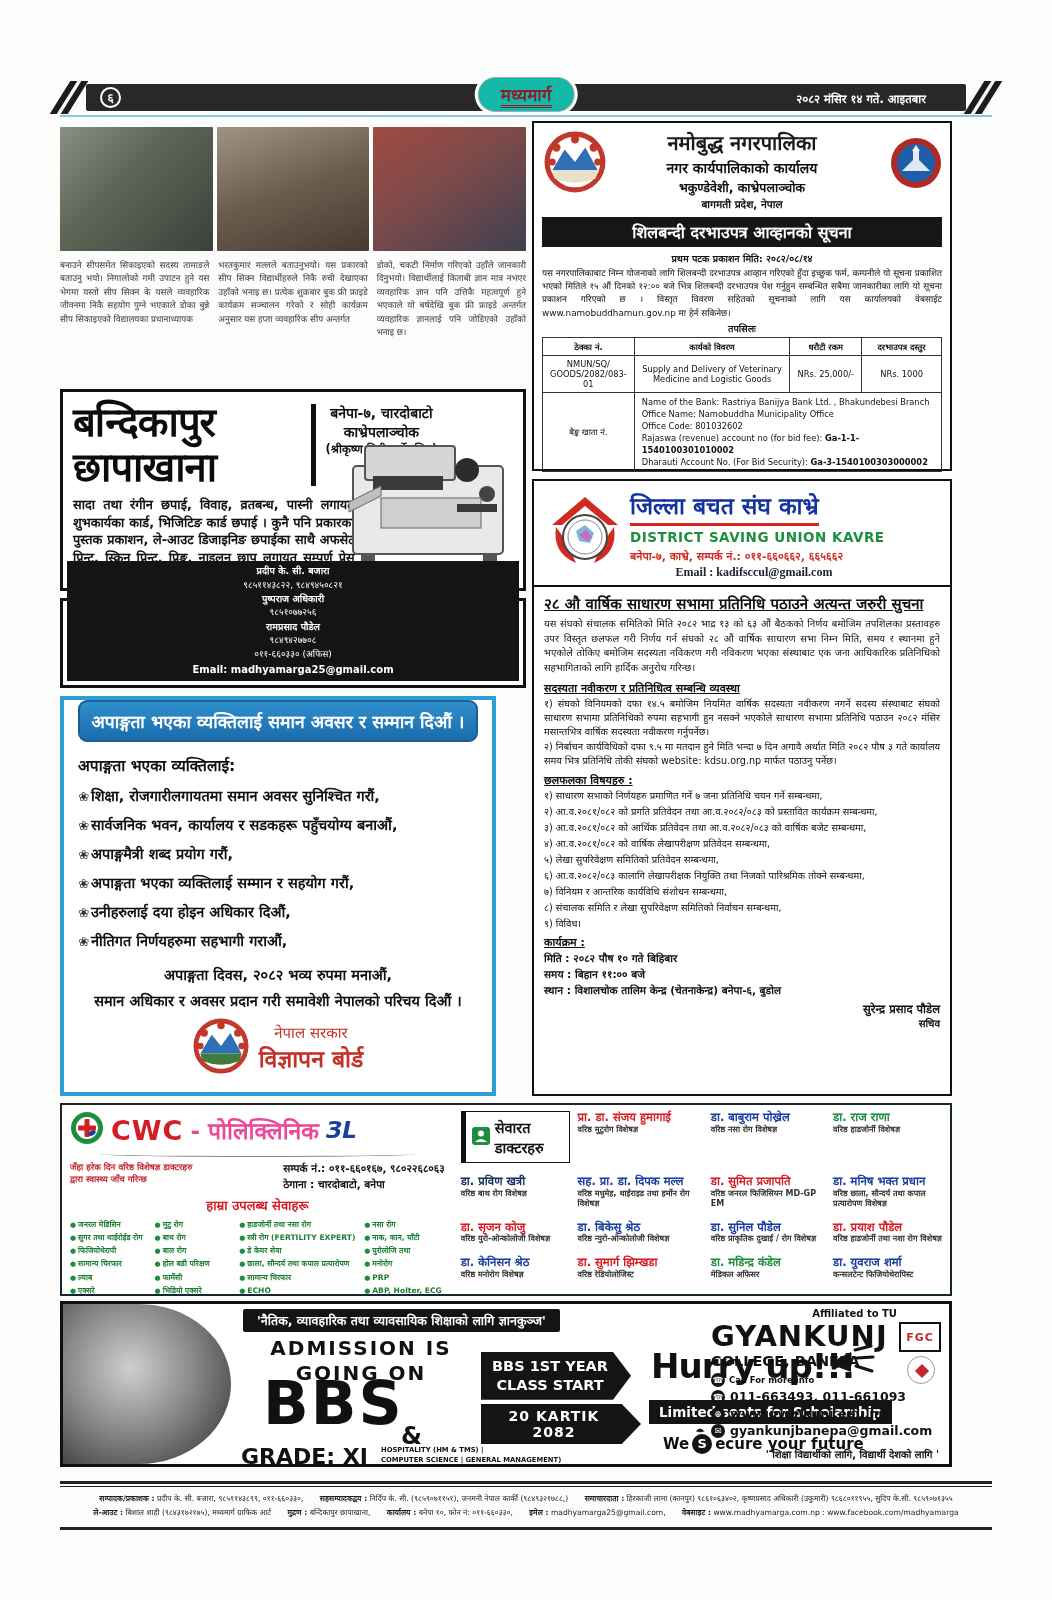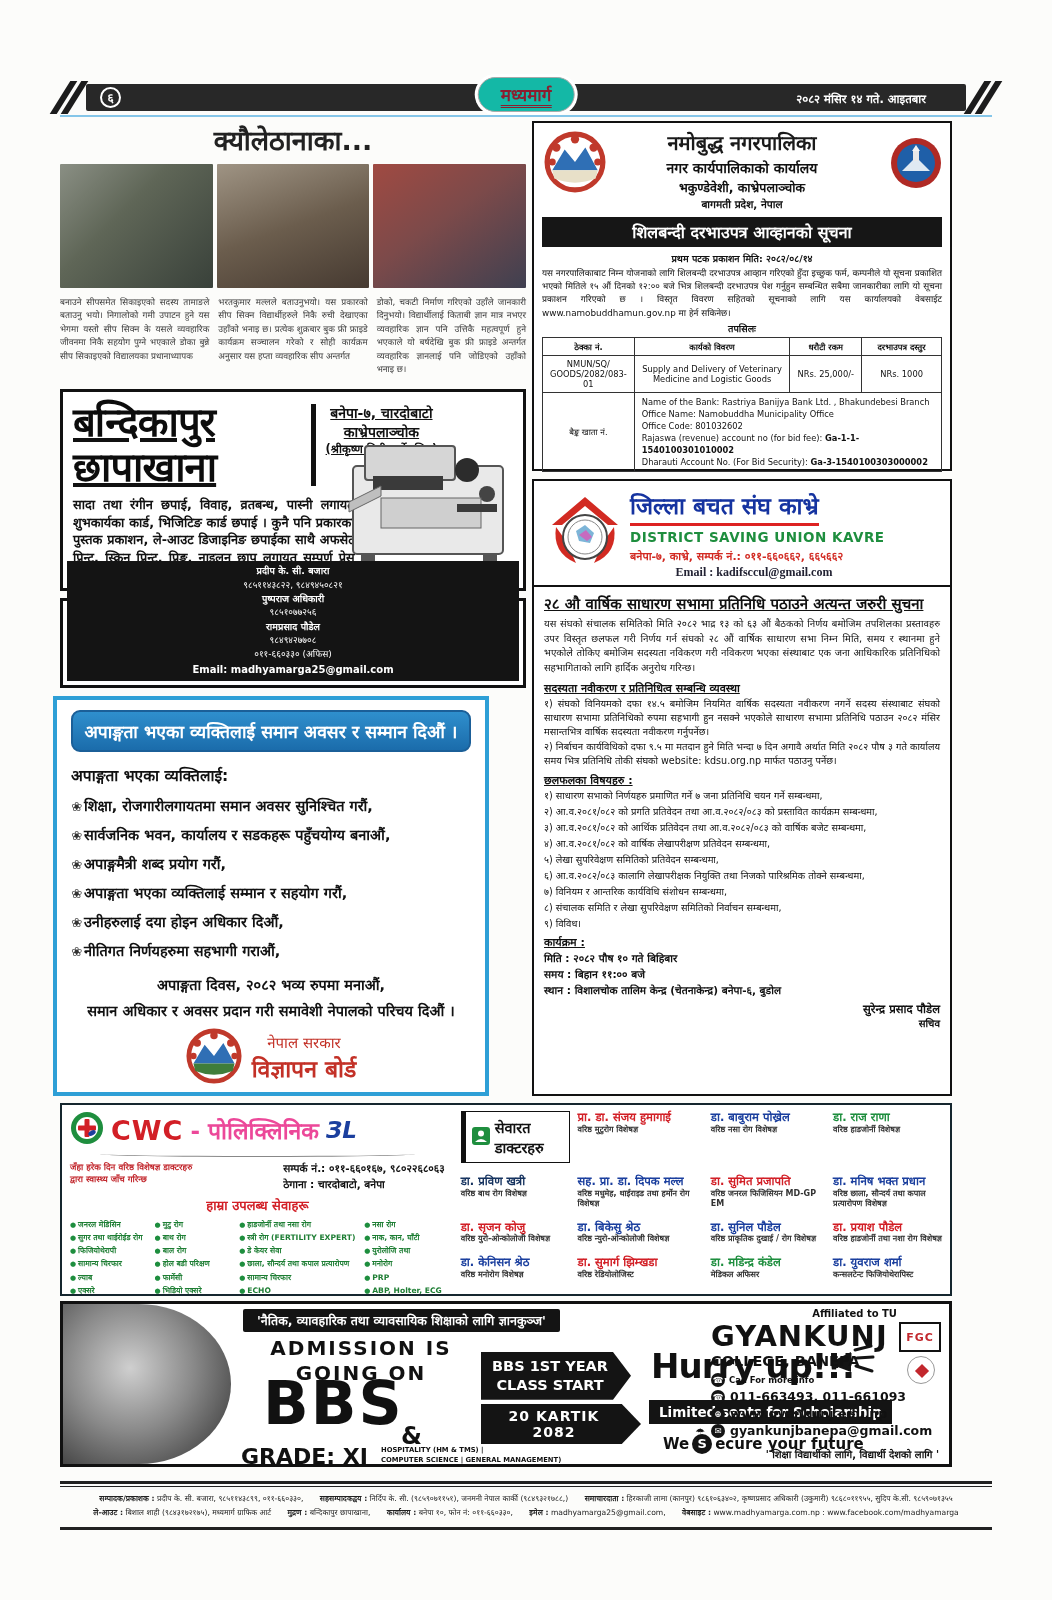--- a/index.html
+++ b/index.html
@@ -45,21 +45,21 @@
   .muni-tapasil { text-align:center; font-size:9.5px; font-weight:bold; margin:2px 0; }
   table.bid { width:100%; border-collapse:collapse; font-size:8.3px; }
   table.bid th, table.bid td { border:1px solid #333; padding:3px 7px; vertical-align:middle; }
   table.bid th { font-weight:bold; text-align:center; }
   td.center { text-align:center; }
   .bank-lines div { line-height:1.45; }
   .bank-lines b { font-weight:bold; }
 
   
   .press { position:absolute; left:60px; top:389px; width:466px; height:202px; border:3px solid #111; background:#fff; padding:8px 10px; }
-  .press-top { display:flex;text-decoration:underline; }
+  .press-top { display:flex; }
   .press-title { width:54%; font-weight:900; font-size:40px; line-height:1.12; color:#0c0c0c; letter-spacing:-1px; }
   .press-sep { width:5px; background:#111; margin:4px 10px 4px 0; }
   .press-addr { font-size:14px; font-weight:bold; text-align:center; line-height:1.35; padding-top:4px; }
   .press-addr .small { font-size:11.5px; }
   .press-body { width:64%; font-size:12.8px; font-weight:bold; text-align:justify; line-height:1.4; margin-top:6px; }
   .press-img { position:absolute; right:8px; bottom:10px; }
 
   
   .mdeep { position:absolute; left:60px; top:598px; width:466px; height:90px; border:3px solid #111; background:#fff; }
   .mdeep-top { display:flex; padding:4px 10px 2px 10px; }
@@ -67,21 +67,21 @@
   .mdeep-title { font-size:19px; font-weight:900; }
   .mdeep-url { font-size:13px; font-weight:bold; font-family:"Liberation Serif","DejaVu Serif",serif; }
   .mdeep-right { width:52%; text-align:center; }
   .mdeep-bar { position:absolute; left:4px; right:4px; bottom:4px; background:#141414; color:#fff; padding:3px 8px 4px 8px; }
   .mdeep-cols { display:flex; text-align:center;flex-direction:column; }
   .mdeep-col { flex:1; font-size:9px; line-height:1.5; }
   .mdeep-col .nm { font-weight:bold; font-size:9.5px; }
   .mdeep-email { text-align:center; font-size:10px; font-weight:bold; margin-top:1px; }
 
   
-  .dis { position:absolute; left:53px; top:696px; width:436px; height:400px; border:4px solid #2e9fd6; background:#fff; padding:10px 14px; }
+  .dis { position:absolute; left:60px; top:696px; width:436px; height:400px; border:4px solid #2e9fd6; background:#fff; padding:0 14px; }
   .dis-title { background:linear-gradient(180deg,#2f8fcd,#1b6cab); color:#fff; border:2px solid #1b5f98; border-radius:9px; text-align:center; font-size:17.5px; font-weight:bold; padding:7px 4px; }
   .dis-intro { font-size:15.5px; font-weight:bold; margin:12px 0 4px 0; }
   .dis-item { font-size:14.5px; font-weight:bold; margin-top:9px; }
   .dis-item .flower { color:#333; font-size:13px; margin-right:2px; }
   .dis-close { text-align:center; font-size:14.5px; font-weight:bold; margin-top:14px; }
   .dis-close2 { text-align:center; font-size:14.5px; font-weight:bold; margin-top:6px; }
   .dis-org { display:flex; justify-content:center; align-items:center; gap:10px; margin-top:8px; }
   .dis-org-txt { color:#c33127; text-align:center; }
   .dis-org-txt .l1 { font-size:15px; }
   .dis-org-txt .l2 { font-size:23px; font-weight:bold; }
@@ -182,21 +182,20 @@
     </div>
     <div class="masthead"><span>मध्यमार्ग</span></div>
     <div class="hdr-slashes right">
         <div class="slash"></div>
         <div class="slash"></div>
       </div>
   </div>
   <div class="blue-rule"></div>
 
   <div class="article">
-    <div class="article-title">क्यौलेठानाका...</div>
     <div class="photos">
       <div class="photo p1"></div>
       <div class="photo p2"></div>
       <div class="photo p3"></div>
     </div>
     <div class="article-cols">
       <div class="article-col">बनाउने सीपसमेत सिकाइएको सदस्य तामाङले बताउनु भयो। निगालोको गमी उपाटन हुने यस भेगमा यस्तो सीप सिक्न के यसले व्यवहारिक जीवनमा निकै सहयोग पुग्ने भएकाले डोका बुन्ने सीप सिकाइएको विद्यालयका प्रधानाध्यापक</div>
       <div class="article-col">भरतकुमार मल्लले बताउनुभयो। यस प्रकारको सीप सिक्न विद्यार्थीहरुले निकै रुची देखाएका उहाँको भनाइ छ। प्रत्येक शुक्रबार बुक फ्री फ्राइडे कार्यक्रम सञ्चालन गरेको र सोही कार्यक्रम अनुसार यस हप्ता व्यवहारिक सीप अन्तर्गत</div>
       <div class="article-col">डोको, चकटी निर्माण गरिएको उहाँले जानकारी दिनुभयो। विद्यार्थीलाई किताबी ज्ञान मात्र नभएर व्यवहारिक ज्ञान पनि उत्तिकै महत्वपूर्ण हुने भएकाले यो बर्षदेखि बुक फ्री फ्राइडे अन्तर्गत व्यवहारिक ज्ञानलाई पनि जोडिएको उहाँको भनाइ छ।</div>
     </div>

